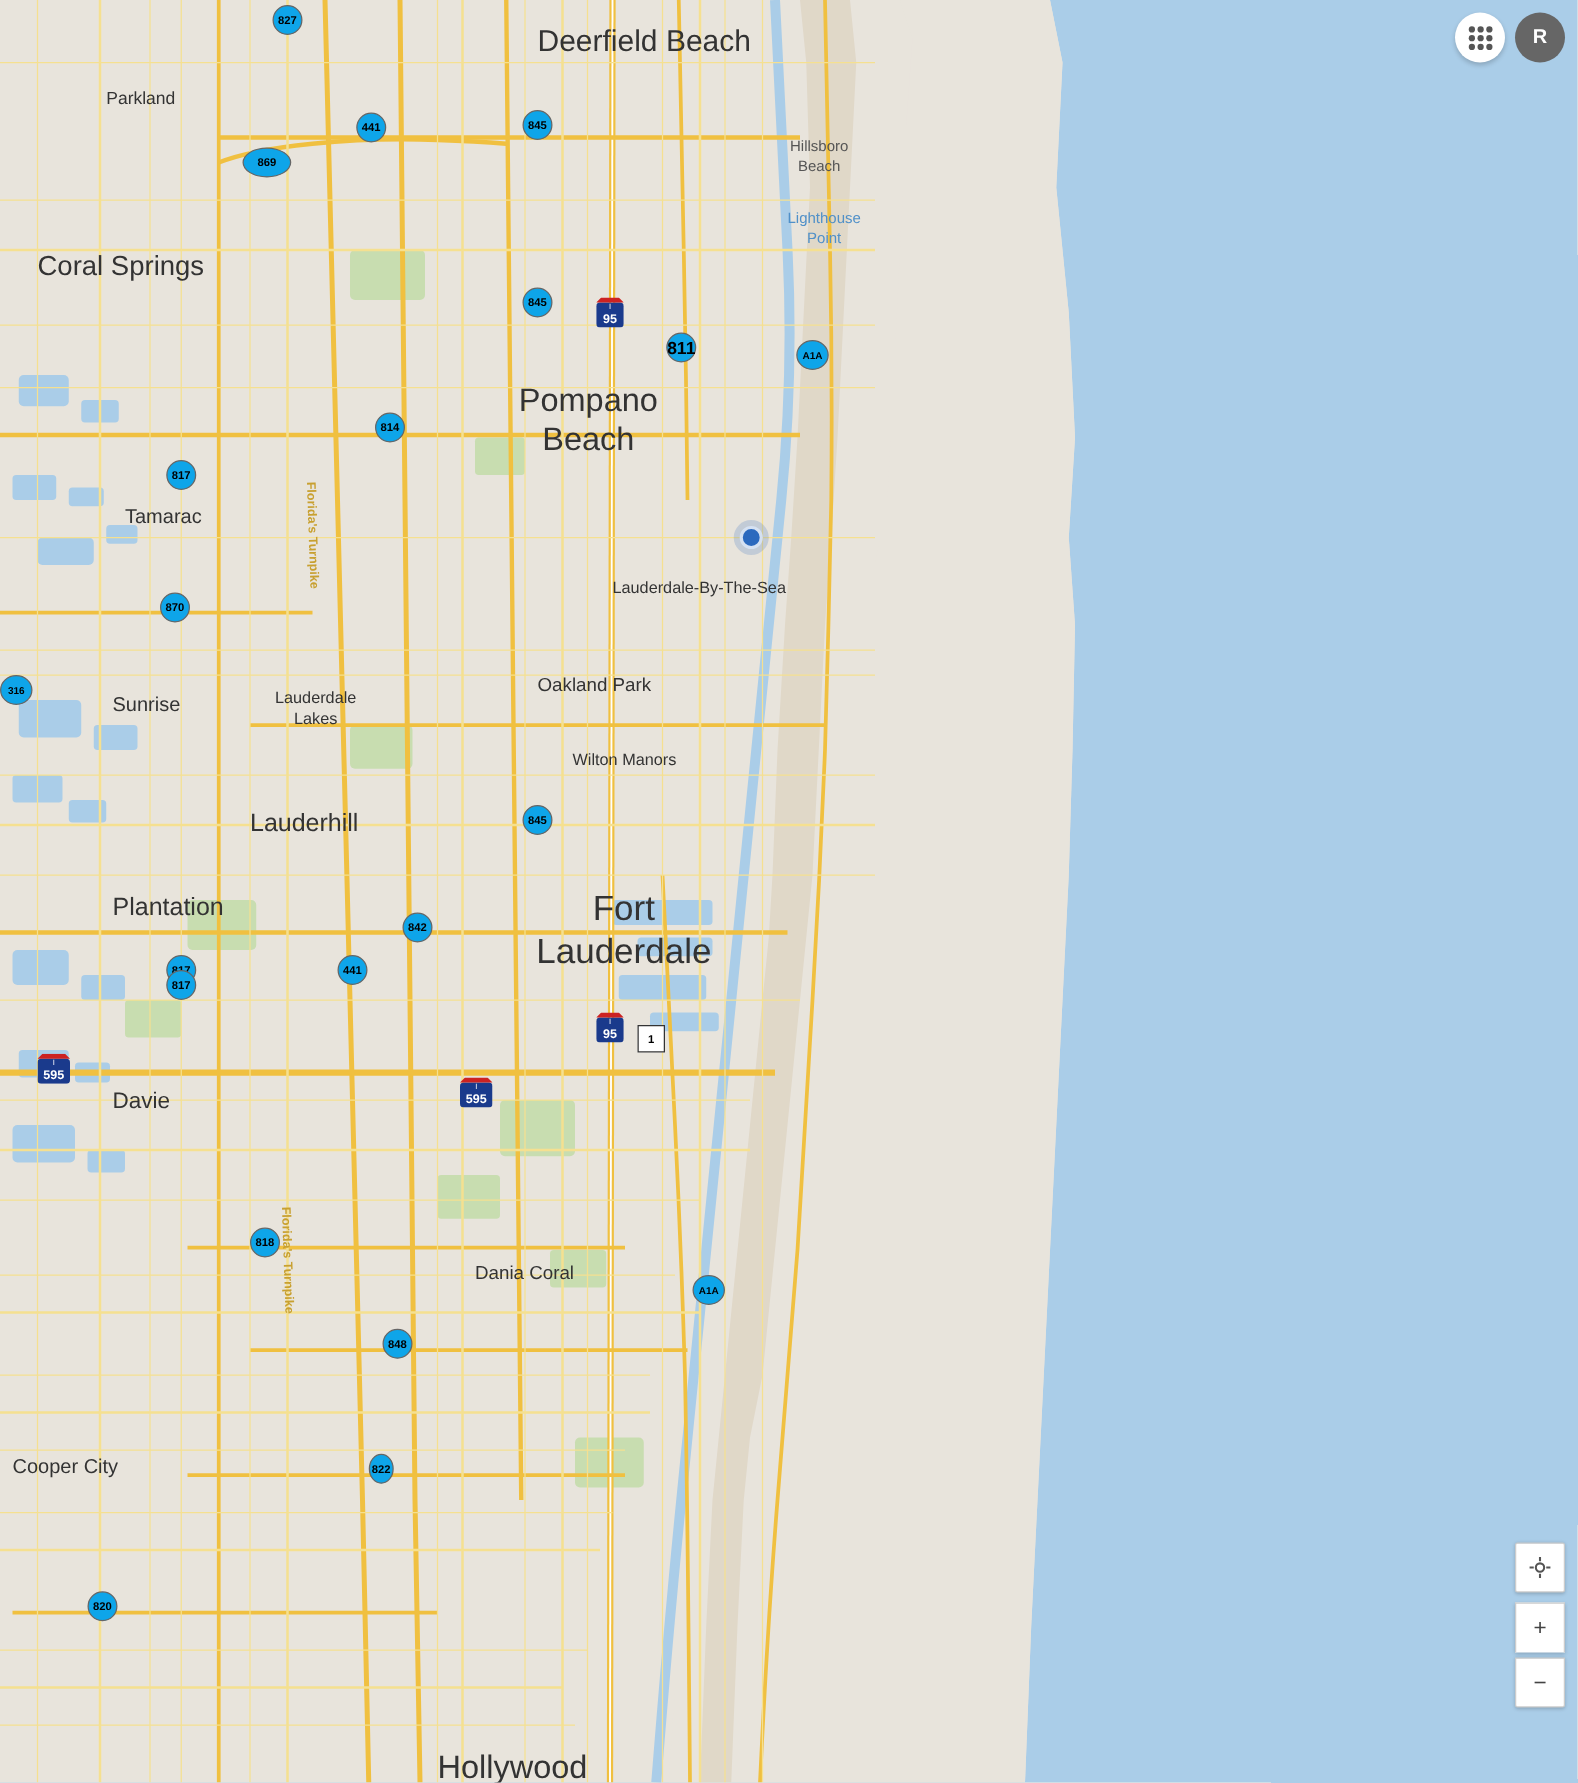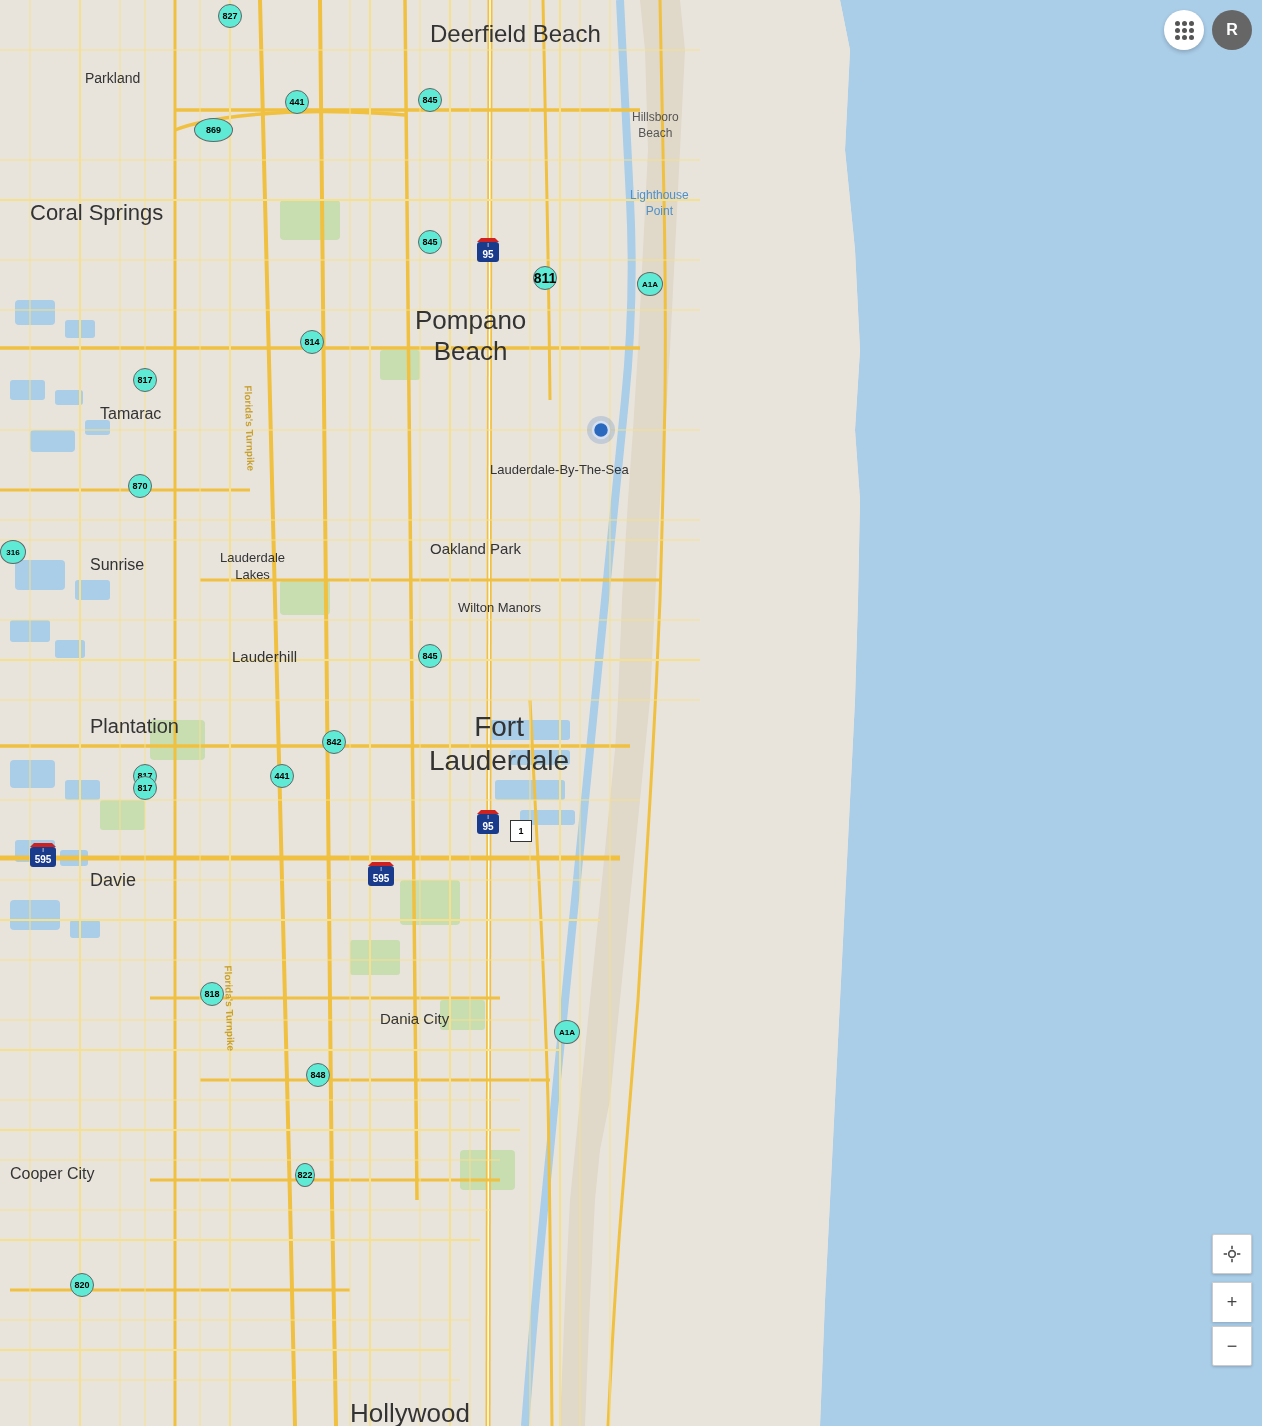--- a/index.html
+++ b/index.html
@@ -14,21 +14,21 @@
     }
 
     .shield-oval {
       border: 1.5px solid #666;
       border-radius: 50%;
       width: 22px;
       height: 22px;
       display: flex;
       align-items: center;
       justify-content: center;
-      background: #5eead4;
+      background: #0ea5e9;
       font-size: 8px;
       font-weight: bold;
     }
 
     
     .city-label {
       position: absolute;
       font-size: 14px;
       color: #333;
       font-weight: 400;
@@ -322,47 +322,47 @@
 
   <div class="city-label-large" style="left:430px;top:20px;text-align:center;font-size:24px;">Deerfield
 Beach</div>
 
   <div class="city-label" style="left:85px;top:70px;font-size:14px;">Parkland</div>
 
   <div class="city-label-large" style="left:30px;top:200px;font-size:22px;">Coral Springs</div>
 
   <div class="city-label" style="left:632px;top:110px;font-size:12px;color:#555;text-align:center;line-height:1.3;">Hillsboro<br>Beach</div>
 
-  <div class="water-label" style="left:630px;top:188px;font-size:12px;line-height:1.3;">Lighthouse<br>Point</div>
+  <div class="water-label" style="left:630px;top:167px;font-size:12px;line-height:1.3;">Lighthouse<br>Point</div>
 
   <div class="city-label-large" style="left:415px;top:305px;font-size:26px;text-align:center;">Pompano<br>Beach</div>
 
   <div class="city-label-medium" style="left:100px;top:405px;font-size:16px;">Tamarac</div>
 
   <div class="city-label" style="left:490px;top:462px;font-size:13px;">Lauderdale-By-The-Sea</div>
 
   <div class="city-label-medium" style="left:430px;top:540px;font-size:15px;">Oakland Park</div>
 
   <div class="city-label-medium" style="left:90px;top:556px;font-size:16px;">Sunrise</div>
 
   <div class="city-label" style="left:220px;top:550px;font-size:13px;text-align:center;line-height:1.3;">Lauderdale<br>Lakes</div>
 
   <div class="city-label" style="left:410px;top:600px;font-size:13px;margin-left:48px;">Wilton Manors</div>
 
-  <div class="city-label-medium" style="left:200px;top:648px;font-size:15px;margin-left:32px;">Lauderhill</div>
+  <div class="city-label-medium" style="left:200px;top:648px;font-size:20px;">Lauderhill</div>
 
   <div class="city-label-large" style="left:90px;top:714px;font-size:20px;">Plantation</div>
 
   <div class="city-label-large" style="left:400px;top:710px;font-size:28px;text-align:center;margin-left:29px;">Fort<br>Lauderdale</div>
 
   <div class="city-label-medium" style="left:90px;top:870px;font-size:18px;">Davie</div>
 
   <div class="city-label-medium" style="left:10px;top:1165px;font-size:16px;">Cooper City</div>
 
-  <div class="city-label-medium" style="left:380px;top:1010px;font-size:15px;">Dania City</div>
+  <div class="city-label-medium" style="left:380px;top:1010px;font-size:15px;">Dania Coral</div>
 
   <div class="city-label-large" style="left:350px;top:1360px;font-size:26px;margin-top:38px;">Hollywood</div>
 
   <div class="diagonal-label" style="left:248px;top:380px;transform:rotate(88deg);font-size:10px;color:#c8a030;font-weight:bold;">Florida's Turnpike</div>
 
   <div class="diagonal-label" style="left:228px;top:960px;transform:rotate(88deg);font-size:10px;color:#c8a030;font-weight:bold;">Florida's Turnpike</div>
 
   <div style="position:absolute;left:218px;top:4px;">
     <div class="shield-oval" style="width:24px;height:24px;font-size:9px;">827</div>
   </div>

